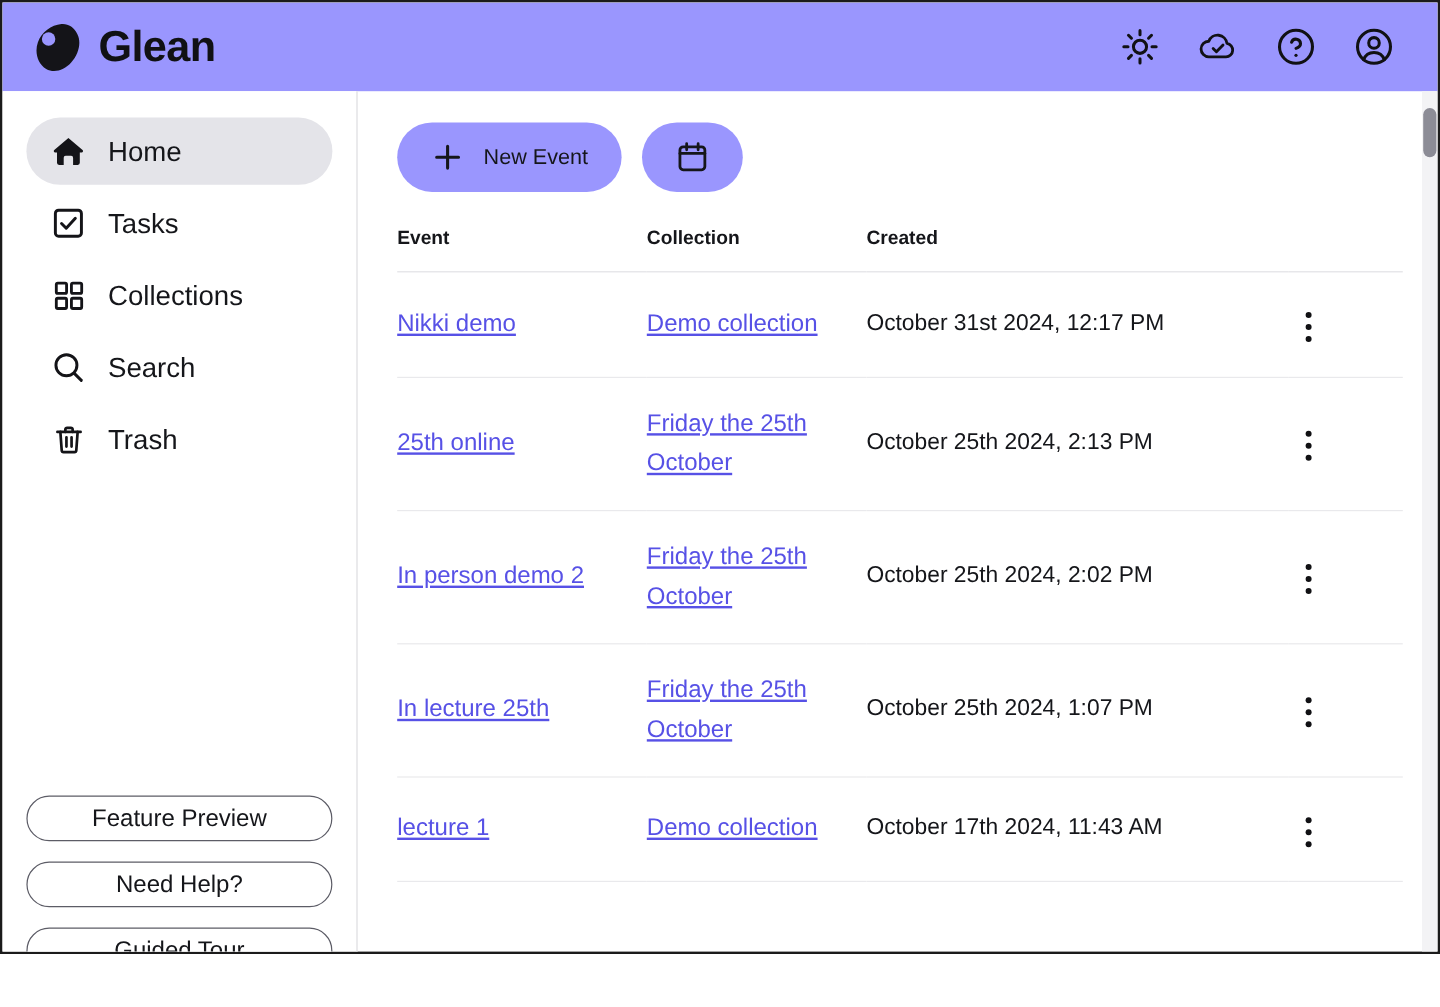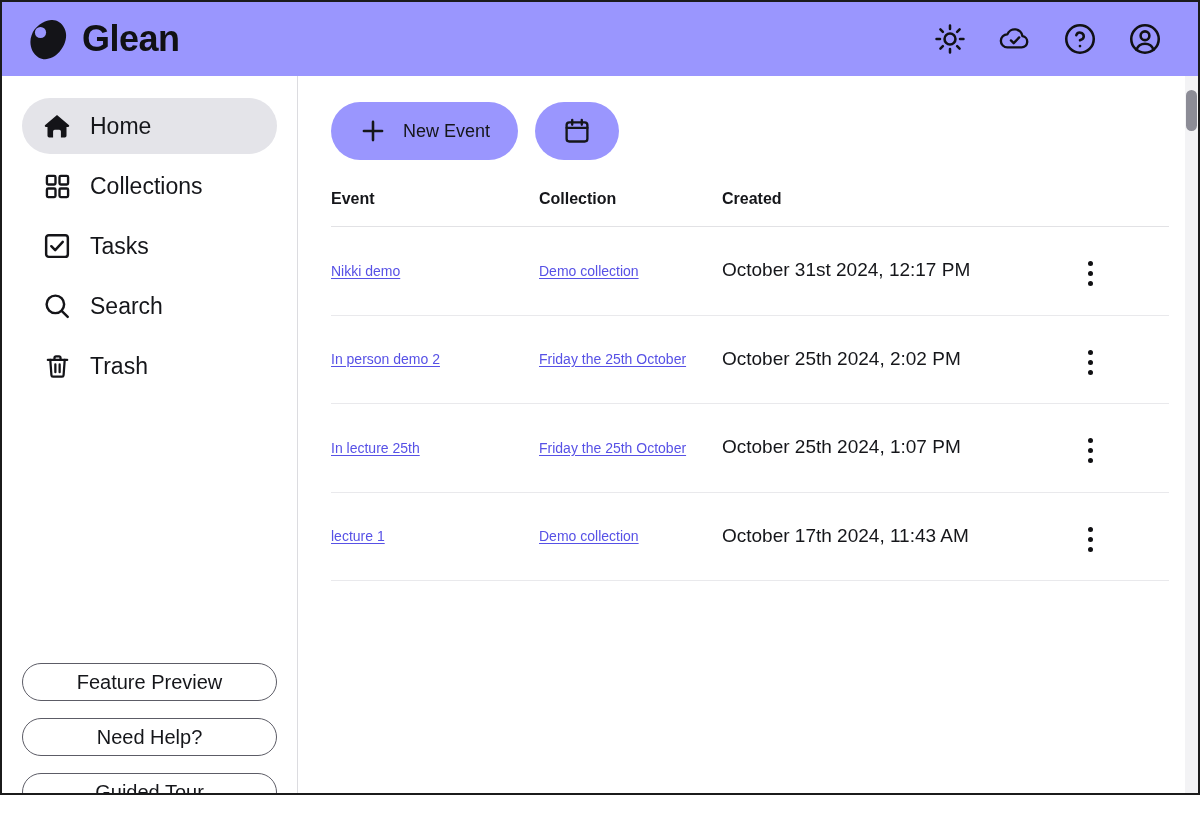--- a/index.html
+++ b/index.html
@@ -214,21 +214,21 @@
 
   .col-event { width: 208px; }
   .col-collection { width: 183px; }
   .col-created { width: 352px; }
   .col-menu { width: 95px; }
 
   .cell-link {
     color: #5751e6;
     text-decoration: underline;
     text-underline-offset: 2px;
-    font-size: 14px;
+    font-size: 20px;
     cursor: pointer;
     line-height: 1.65;
     text-align: center;
   }
 
   .cell-created {
     font-size: 19px;
     color: #15161a;
     line-height: 1.83;
     padding-right: 20px;
@@ -336,38 +336,38 @@
           <span class="nav-icon">
             <svg width="28" height="28" viewBox="0 0 24 24" fill="#141418">
               <path d="M12 2.6 1.9 11.1a1 1 0 0 0 .65 1.77h1.3v7.4a1.5 1.5 0 0 0 1.5 1.5h3.3v-5.1a1.4 1.4 0 0 1 1.4-1.4h3.9a1.4 1.4 0 0 1 1.4 1.4v5.1h3.3a1.5 1.5 0 0 0 1.5-1.5v-7.4h1.3a1 1 0 0 0 .65-1.77z"></path>
             </svg>
           </span>
           <span class="nav-label">Home</span>
         </div>
 
         <div class="nav-item">
           <span class="nav-icon">
+            <svg width="28" height="28" viewBox="0 0 24 24" fill="none" stroke="#141418" stroke-width="2.1" stroke-linecap="round" stroke-linejoin="round">
+              <rect x="2.7" y="2.7" width="18.6" height="18.6" rx="2.3"></rect>
+              <path d="M7.1 12.2l3.35 3.4 6.5-7.1"></path>
+            </svg>
+          </span>
+          <span class="nav-label">Tasks</span>
+        </div>
+
+        <div class="nav-item">
+          <span class="nav-icon">
             <svg width="27" height="27" viewBox="0 0 24 24" fill="none" stroke="#141418" stroke-width="2.1">
               <rect x="2.6" y="2.6" width="7.6" height="7.6" rx="1.1"></rect>
               <rect x="13.8" y="2.6" width="7.6" height="7.6" rx="1.1"></rect>
               <rect x="2.6" y="13.8" width="7.6" height="7.6" rx="1.1"></rect>
               <rect x="13.8" y="13.8" width="7.6" height="7.6" rx="1.1"></rect>
             </svg>
           </span>
           <span class="nav-label">Collections</span>
-        </div>
-
-        <div class="nav-item">
-          <span class="nav-icon">
-            <svg width="28" height="28" viewBox="0 0 24 24" fill="none" stroke="#141418" stroke-width="2.1" stroke-linecap="round" stroke-linejoin="round">
-              <rect x="2.7" y="2.7" width="18.6" height="18.6" rx="2.3"></rect>
-              <path d="M7.1 12.2l3.35 3.4 6.5-7.1"></path>
-            </svg>
-          </span>
-          <span class="nav-label">Tasks</span>
         </div>
 
         <div class="nav-item">
           <span class="nav-icon">
             <svg width="28" height="28" viewBox="0 0 24 24" fill="none" stroke="#141418" stroke-width="2.1" stroke-linecap="round">
               <circle cx="10.6" cy="10.6" r="7.5"></circle>
               <path d="M16.2 16.4l5 5"></path>
             </svg>
           </span>
           <span class="nav-label">Search</span>
@@ -446,20 +446,36 @@
             <td class="cell-created">October 31st 2024, 12:17 PM</td>
             <td class="menu-cell">
               <button class="kebab-btn">
                 <span></span>
                 <span></span>
                 <span></span>
               </button>
             </td>
           </tr>
 
+          <tr>
+            <td>
+              <a class="cell-link">25th online</a>
+            </td>
+            <td>
+              <a class="cell-link">Friday the 25th October</a>
+            </td>
+            <td class="cell-created">October 25th 2024, 2:13 PM</td>
+            <td class="menu-cell">
+              <button class="kebab-btn">
+                <span></span>
+                <span></span>
+                <span></span>
+              </button>
+            </td>
+          </tr>
 
           <tr>
             <td>
               <a class="cell-link">In person demo 2</a>
             </td>
             <td>
               <a class="cell-link">Friday the 25th October</a>
             </td>
             <td class="cell-created">October 25th 2024, 2:02 PM</td>
             <td class="menu-cell">

